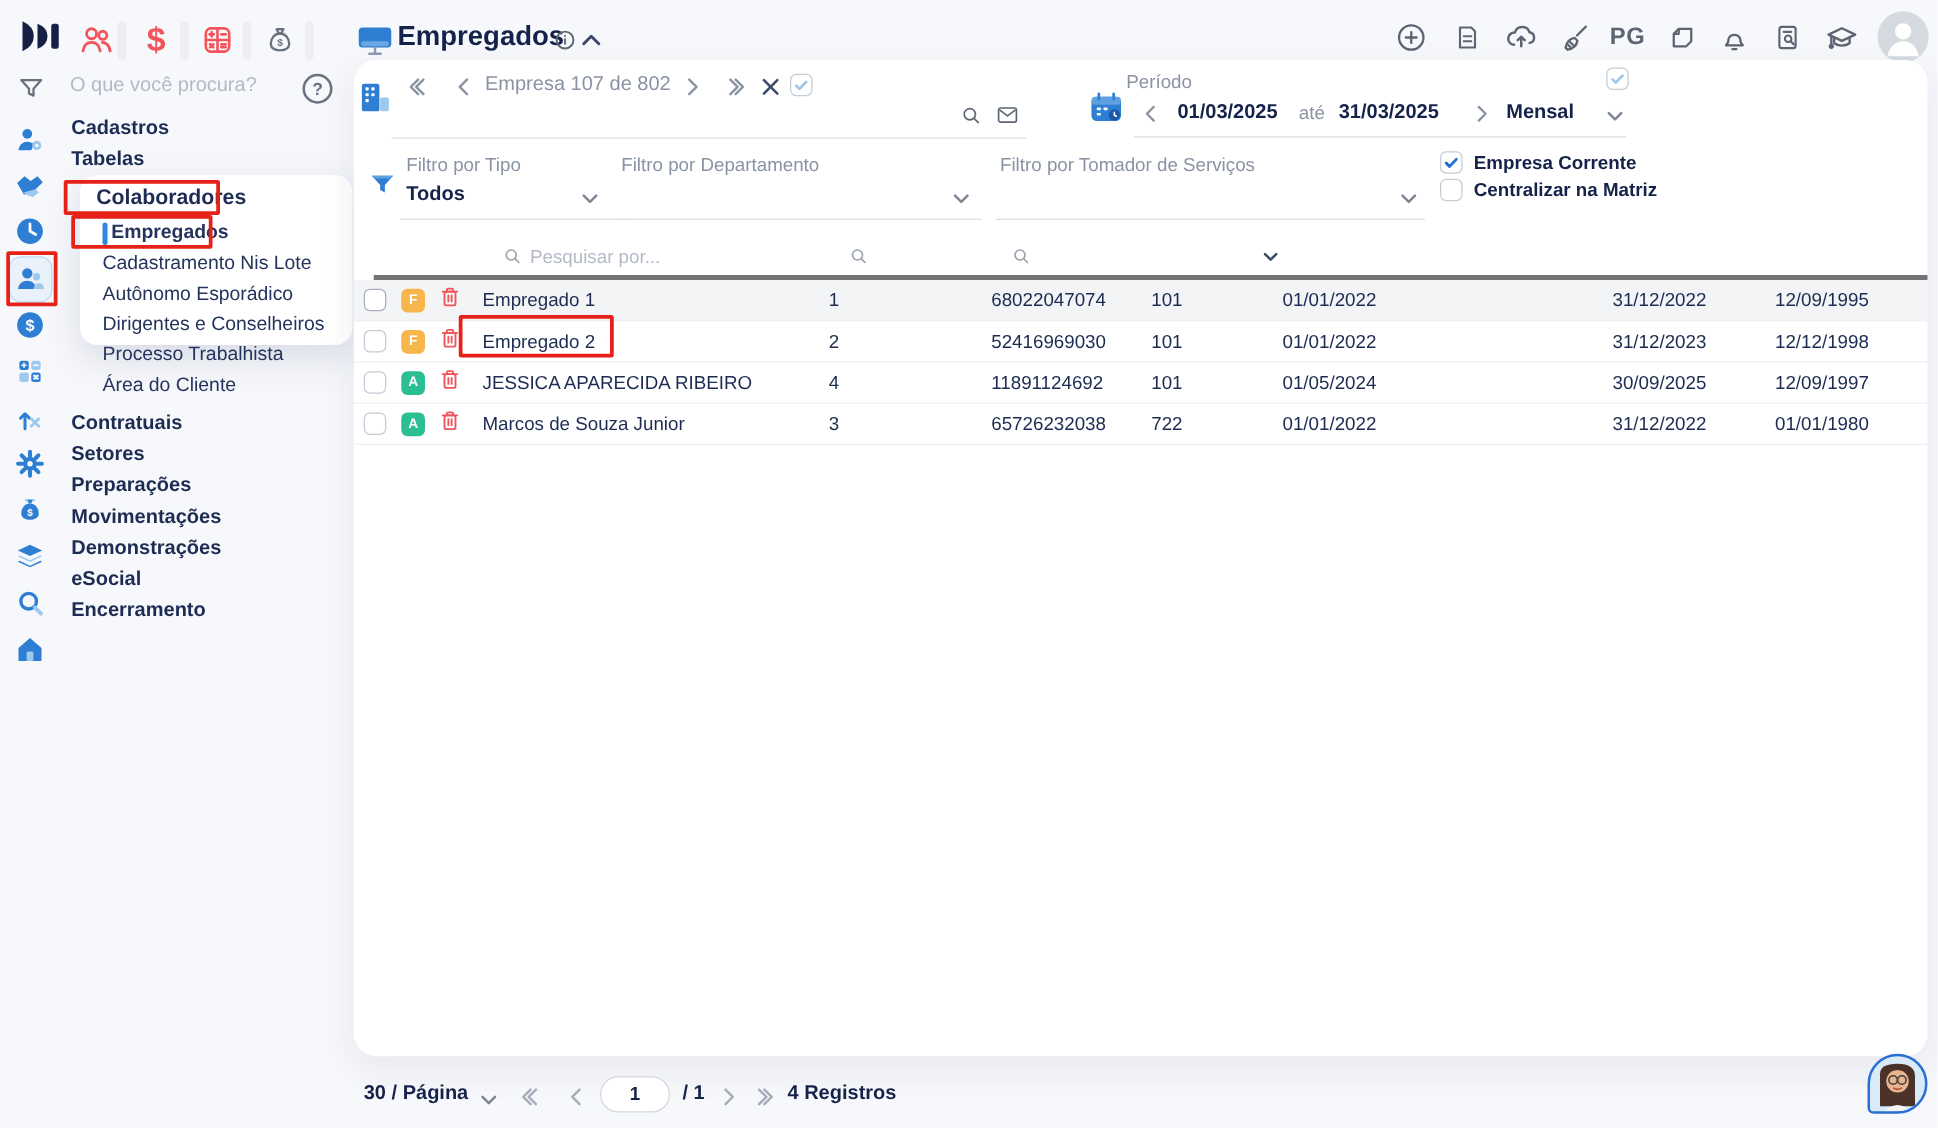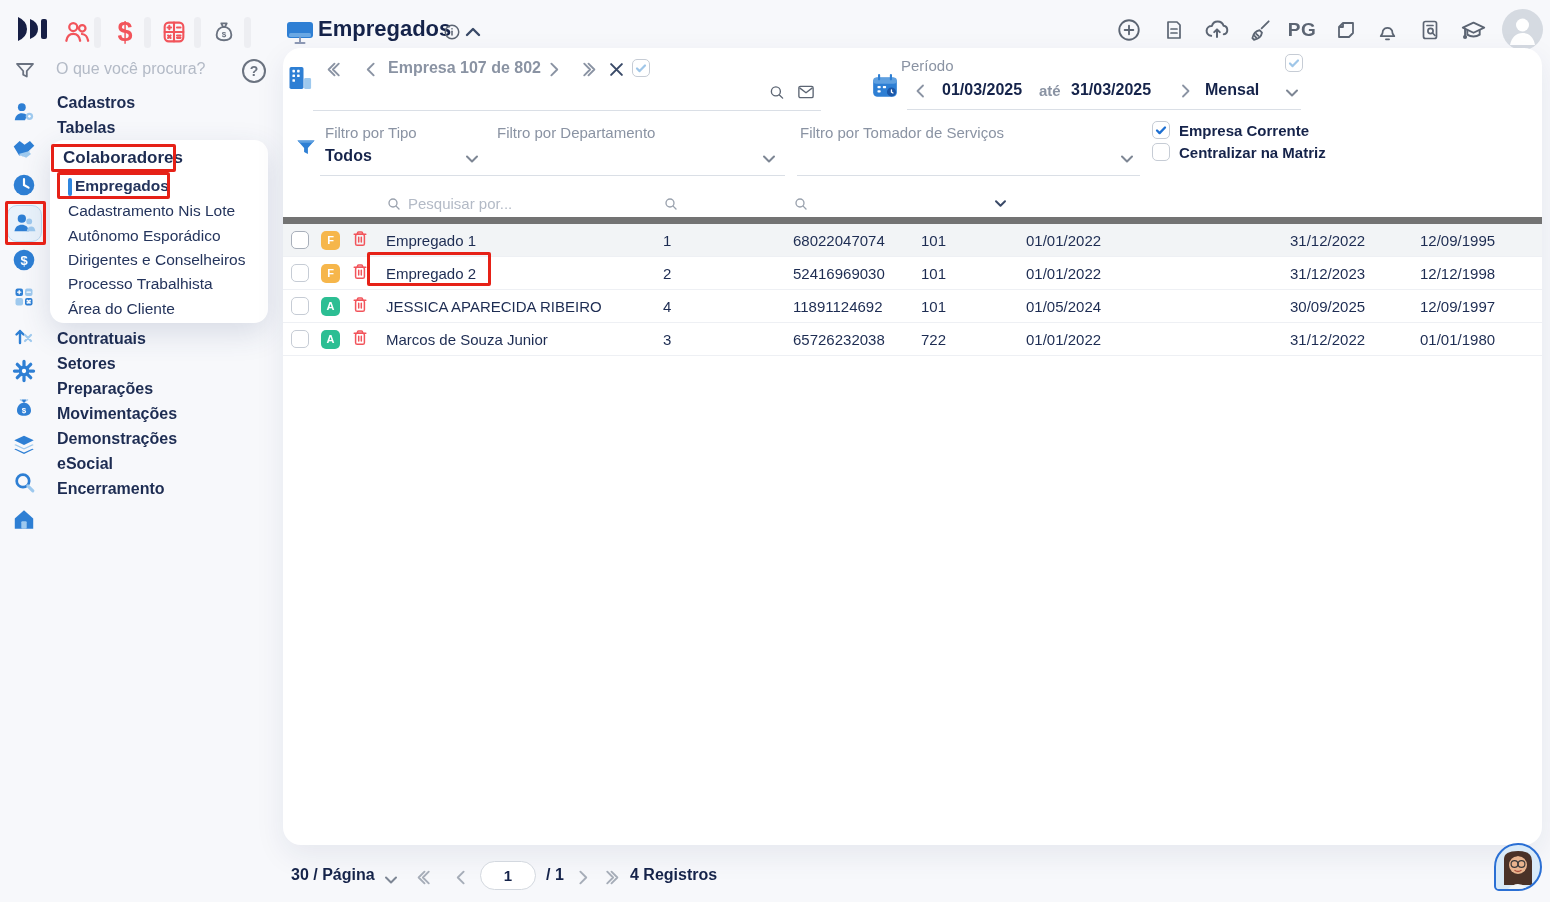--- a/index.html
+++ b/index.html
@@ -17,54 +17,54 @@
   .search-row-input::placeholder { color:#b3bac6; }
   .help-btn { left:242px; top:59px; width:24px; height:24px; border:2px solid #6b7380; border-radius:50%; color:#6b7380; font-size:14px; font-weight:bold; display:flex; align-items:center; justify-content:center; }
 
   
   .rail-ic { left:11px; width:26px; height:26px; display:flex; align-items:center; justify-content:center; cursor:pointer; }
   .rail-active-box { left:7px; top:205px; width:35px; height:37px; background:#e9f2fb; border:1px solid #bcd9f2; border-radius:10px; }
 
   
   .menu-item { left:57px; font-size:16px; font-weight:700; color:#1d2c52; cursor:pointer; white-space:nowrap; }
 
-  .popup { left:50px; top:140px; width:218px; height:183px; background:#fff; border-radius:14px; box-shadow:0 10px 30px rgba(40,60,110,.15);text-decoration:underline; }
+  .popup { left:64px; top:140px; width:218px; height:136px; background:#fff; border-radius:14px; box-shadow:0 10px 30px rgba(40,60,110,.15);text-decoration:underline; }
   .popup-title { left:13px; top:8px; font-size:17px; font-weight:700; color:#1d2c52; cursor:pointer; white-space:nowrap; }
   .popup-item { left:18px; font-size:15.5px; font-weight:500; color:#24345c; cursor:pointer; white-space:nowrap; }
   .popup-bar { left:18px; top:38px; width:4px; height:18px; background:#2f86de; border-radius:2px; }
 
   
   .anno { border:3px solid #e62117; border-radius:2px; z-index:50; pointer-events:none; }
 
   
   .page-title { left:318px; top:16px; font-size:22px; font-weight:700; color:#15234a; }
   .hdr-ic { top:16px; width:28px; height:28px; display:flex; align-items:center; justify-content:center; cursor:pointer; color:#5c6573; }
   .pg-label { font-size:19px; font-weight:700; color:#5c6573; letter-spacing:.5px;text-align:center; }
   .avatar-top { left:1502px; top:9px; width:41px; height:41px; border-radius:50%; background:#d5dae1; overflow:hidden; display:flex; align-items:center; justify-content:center; }
 
   
   .panel { left:283px; top:48px; width:1259px; height:797px; background:#fff; border-radius:18px; box-shadow:0 10px 30px rgba(26,42,90,.08); }
 
   .nav-ic { width:18px; height:18px; display:flex; align-items:center; justify-content:center; cursor:pointer; }
-  .gray-lbl { font-size:16px; color:#8a93a3; font-weight:700; white-space:nowrap; }
+  .gray-lbl { font-size:16px; color:#8a93a3; font-weight:400; white-space:nowrap; }
   .navy-bold { font-size:16px; color:#15234a; font-weight:700; white-space:nowrap; }
   .company-name { font-size:15.5px; color:#15234a; font-weight:700; letter-spacing:.2px; white-space:nowrap; }
   .thin-line { height:1px; background:#dadfe6; }
 
   .cb { width:18px; height:18px; border:1.5px solid #c6ccd5; border-radius:5px; background:#fff; display:flex; align-items:center; justify-content:center; cursor:pointer; }
 
   .filter-label { font-size:15px; color:#8a93a3; white-space:nowrap; }
   .filter-value { font-size:16px; color:#15234a; font-weight:700; }
   .opt-label { font-size:15px; color:#15234a; font-weight:600; white-space:nowrap; }
 
   
   .table { left:0; top:142px; width:1259px; }
   .trow { display:grid; grid-template-columns:32px 30px 26px 277px 130px 128px 105px 132px 132px 130px 1fr; align-items:center; padding-left:6px; }
   .thead-row { height:30px; }
-  .tsearch-row { height:34px; border-bottom:7px solid #737373; }
+  .tsearch-row { height:34px; border-bottom:4px solid #737373;margin-left:16px; }
   .drow { height:33px; border-bottom:1px solid #eef0f4; cursor:pointer; }
   .drow.hl { background:#f2f4f6; }
   .th { font-size:15px; color:#2b3a5e; font-weight:500; white-space:nowrap; position:relative; padding-left:9px; }
   .th.sep::before { content:""; position:absolute; left:0; top:50%; transform:translateY(-50%); width:1px; height:20px; background:#d9dde4; }
   .td { font-size:15px; color:#1d2c52; white-space:nowrap; padding-left:9px; overflow:hidden; }
   .badge { width:19px; height:19px; border-radius:5px; color:#fff; font-size:11px; font-weight:bold; display:flex; align-items:center; justify-content:center; cursor:pointer; }
   .badge-f { background:#f6b64b; }
   .badge-a { background:#2cbe93; }
   .cell-search { display:flex; align-items:center; gap:6px; padding-left:9px; }
   .cell-search input { border:none; background:transparent; outline:none; font-size:15px; color:#3a4a68; width:170px; font-family:inherit; }

